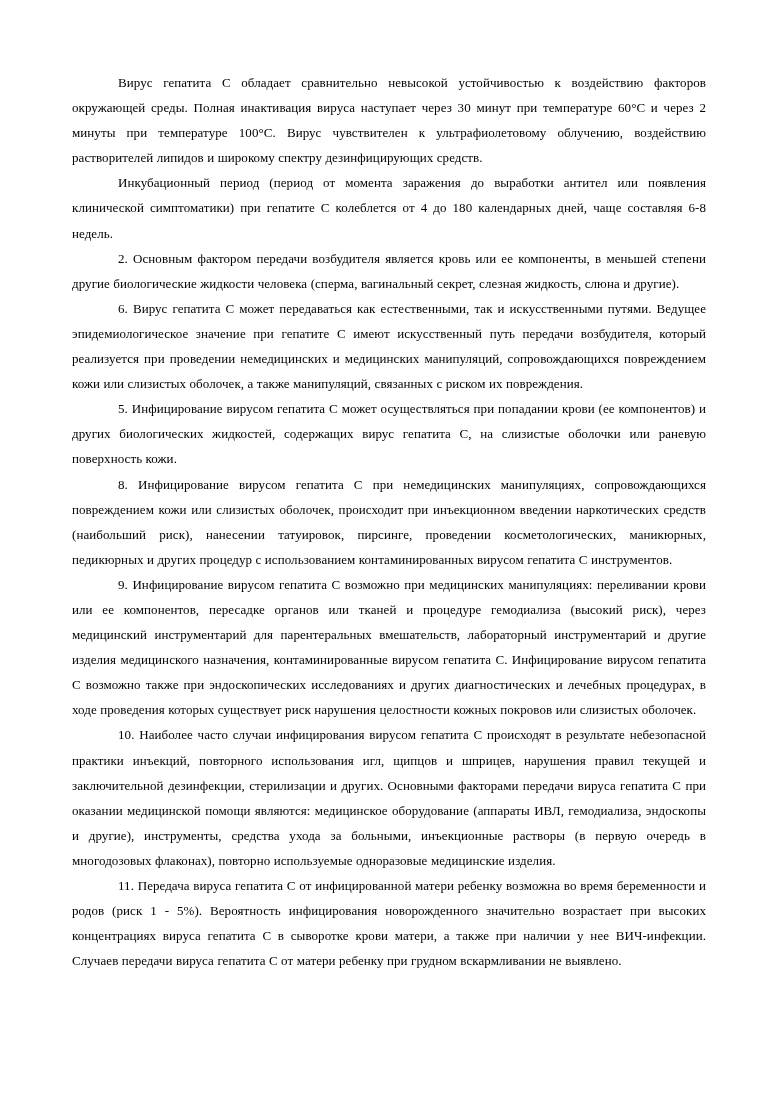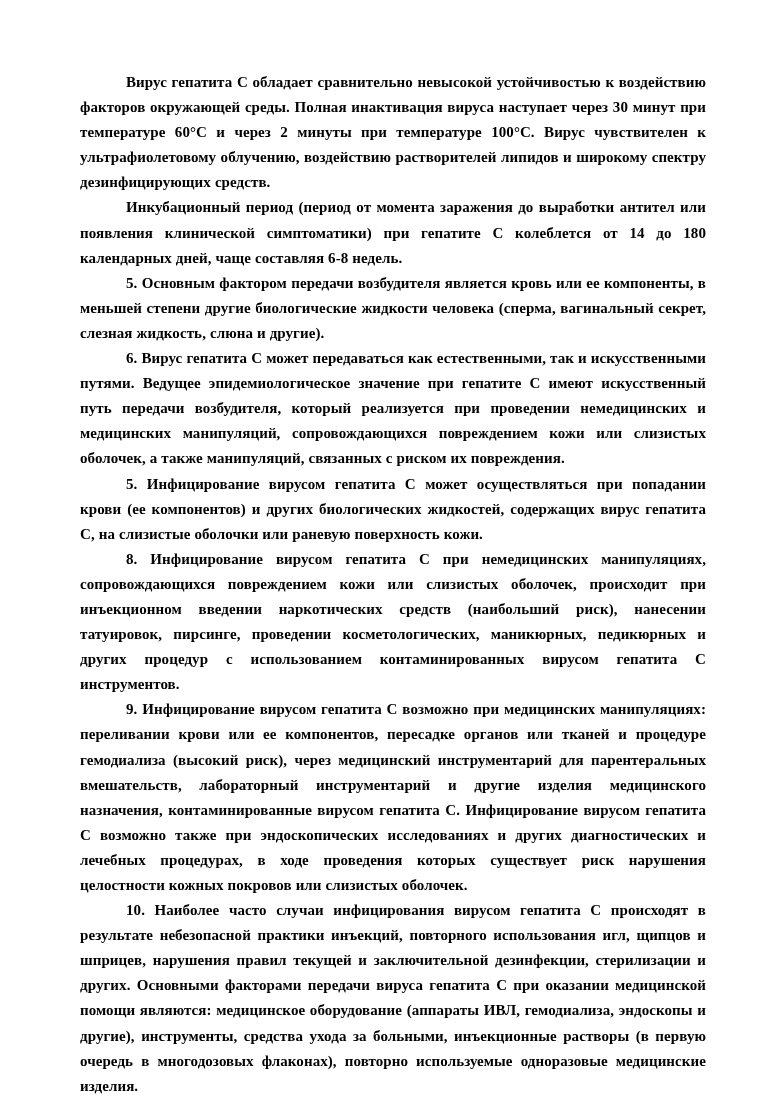--- a/index.html
+++ b/index.html
@@ -23,46 +23,45 @@
     background: #ffffff;
     box-sizing: border-box;
   }
   .doc-body {
     position: absolute;
     left: 72px;
     top: 70px;
     width: 634px;
   }
   .para {
-    margin: 0 0 0 8px;
+    margin: 0 0 0 0;
     padding: 0;
     text-align: justify;
     text-justify: inter-word;
     text-indent: 46px;
-    font-size: 15px;
+    font-size: 13px;
     line-height: 25.1px;
     hyphens: none;
     word-spacing: 0.01em;
     letter-spacing: 0.005em;
-    font-weight: bold;
   }
   
   .para:last-child { margin-bottom: 0; }
 </style>
 </head>
 <body>
 
 <div class="page">
   <div class="doc-body">
 
     <p class="para">Вирус гепатита С обладает сравнительно невысокой устойчивостью к воздействию факторов окружающей среды. Полная инактивация вируса наступает через 30 минут при температуре 60°С и через 2 минуты при температуре 100°С. Вирус чувствителен к ультрафиолетовому облучению, воздействию растворителей липидов и широкому спектру дезинфицирующих средств.</p>
 
-    <p class="para">Инкубационный период (период от момента заражения до выработки антител или появления клинической симптоматики) при гепатите С колеблется от 14 до 180 календарных дней, чаще составляя 6-8 недель.</p>
+    <p class="para">Инкубационный период (период от момента заражения до выработки антител или появления клинической симптоматики) при гепатите С колеблется от 4 до 180 календарных дней, чаще составляя 6-8 недель.</p>
 
-    <p class="para">5. Основным фактором передачи возбудителя является кровь или ее компоненты, в меньшей степени другие биологические жидкости человека (сперма, вагинальный секрет, слезная жидкость, слюна и другие).</p>
+    <p class="para">2. Основным фактором передачи возбудителя является кровь или ее компоненты, в меньшей степени другие биологические жидкости человека (сперма, вагинальный секрет, слезная жидкость, слюна и другие).</p>
 
     <p class="para">6. Вирус гепатита С может передаваться как естественными, так и искусственными путями. Ведущее эпидемиологическое значение при гепатите С имеют искусственный путь передачи возбудителя, который реализуется при проведении немедицинских и медицинских манипуляций, сопровождающихся повреждением кожи или слизистых оболочек, а также манипуляций, связанных с риском их повреждения.</p>
 
     <p class="para">5. Инфицирование вирусом гепатита С может осуществляться при попадании крови (ее компонентов) и других биологических жидкостей, содержащих вирус гепатита С, на слизистые оболочки или раневую поверхность кожи.</p>
 
     <p class="para">8. Инфицирование вирусом гепатита С при немедицинских манипуляциях, сопровождающихся повреждением кожи или слизистых оболочек, происходит при инъекционном введении наркотических средств (наибольший риск), нанесении татуировок, пирсинге, проведении косметологических, маникюрных, педикюрных и других процедур с использованием контаминированных вирусом гепатита С инструментов.</p>
 
     <p class="para">9. Инфицирование вирусом гепатита С возможно при медицинских манипуляциях: переливании крови или ее компонентов, пересадке органов или тканей и процедуре гемодиализа (высокий риск), через медицинский инструментарий для парентеральных вмешательств, лабораторный инструментарий и другие изделия медицинского назначения, контаминированные вирусом гепатита С. Инфицирование вирусом гепатита С возможно также при эндоскопических исследованиях и других диагностических и лечебных процедурах, в ходе проведения которых существует риск нарушения целостности кожных покровов или слизистых оболочек.</p>
 
     <p class="para">10. Наиболее часто случаи инфицирования вирусом гепатита С происходят в результате небезопасной практики инъекций, повторного использования игл, щипцов и шприцев, нарушения правил текущей и заключительной дезинфекции, стерилизации и других. Основными факторами передачи вируса гепатита С при оказании медицинской помощи являются: медицинское оборудование (аппараты ИВЛ, гемодиализа, эндоскопы и другие), инструменты, средства ухода за больными, инъекционные растворы (в первую очередь в многодозовых флаконах), повторно используемые одноразовые медицинские изделия.</p>

